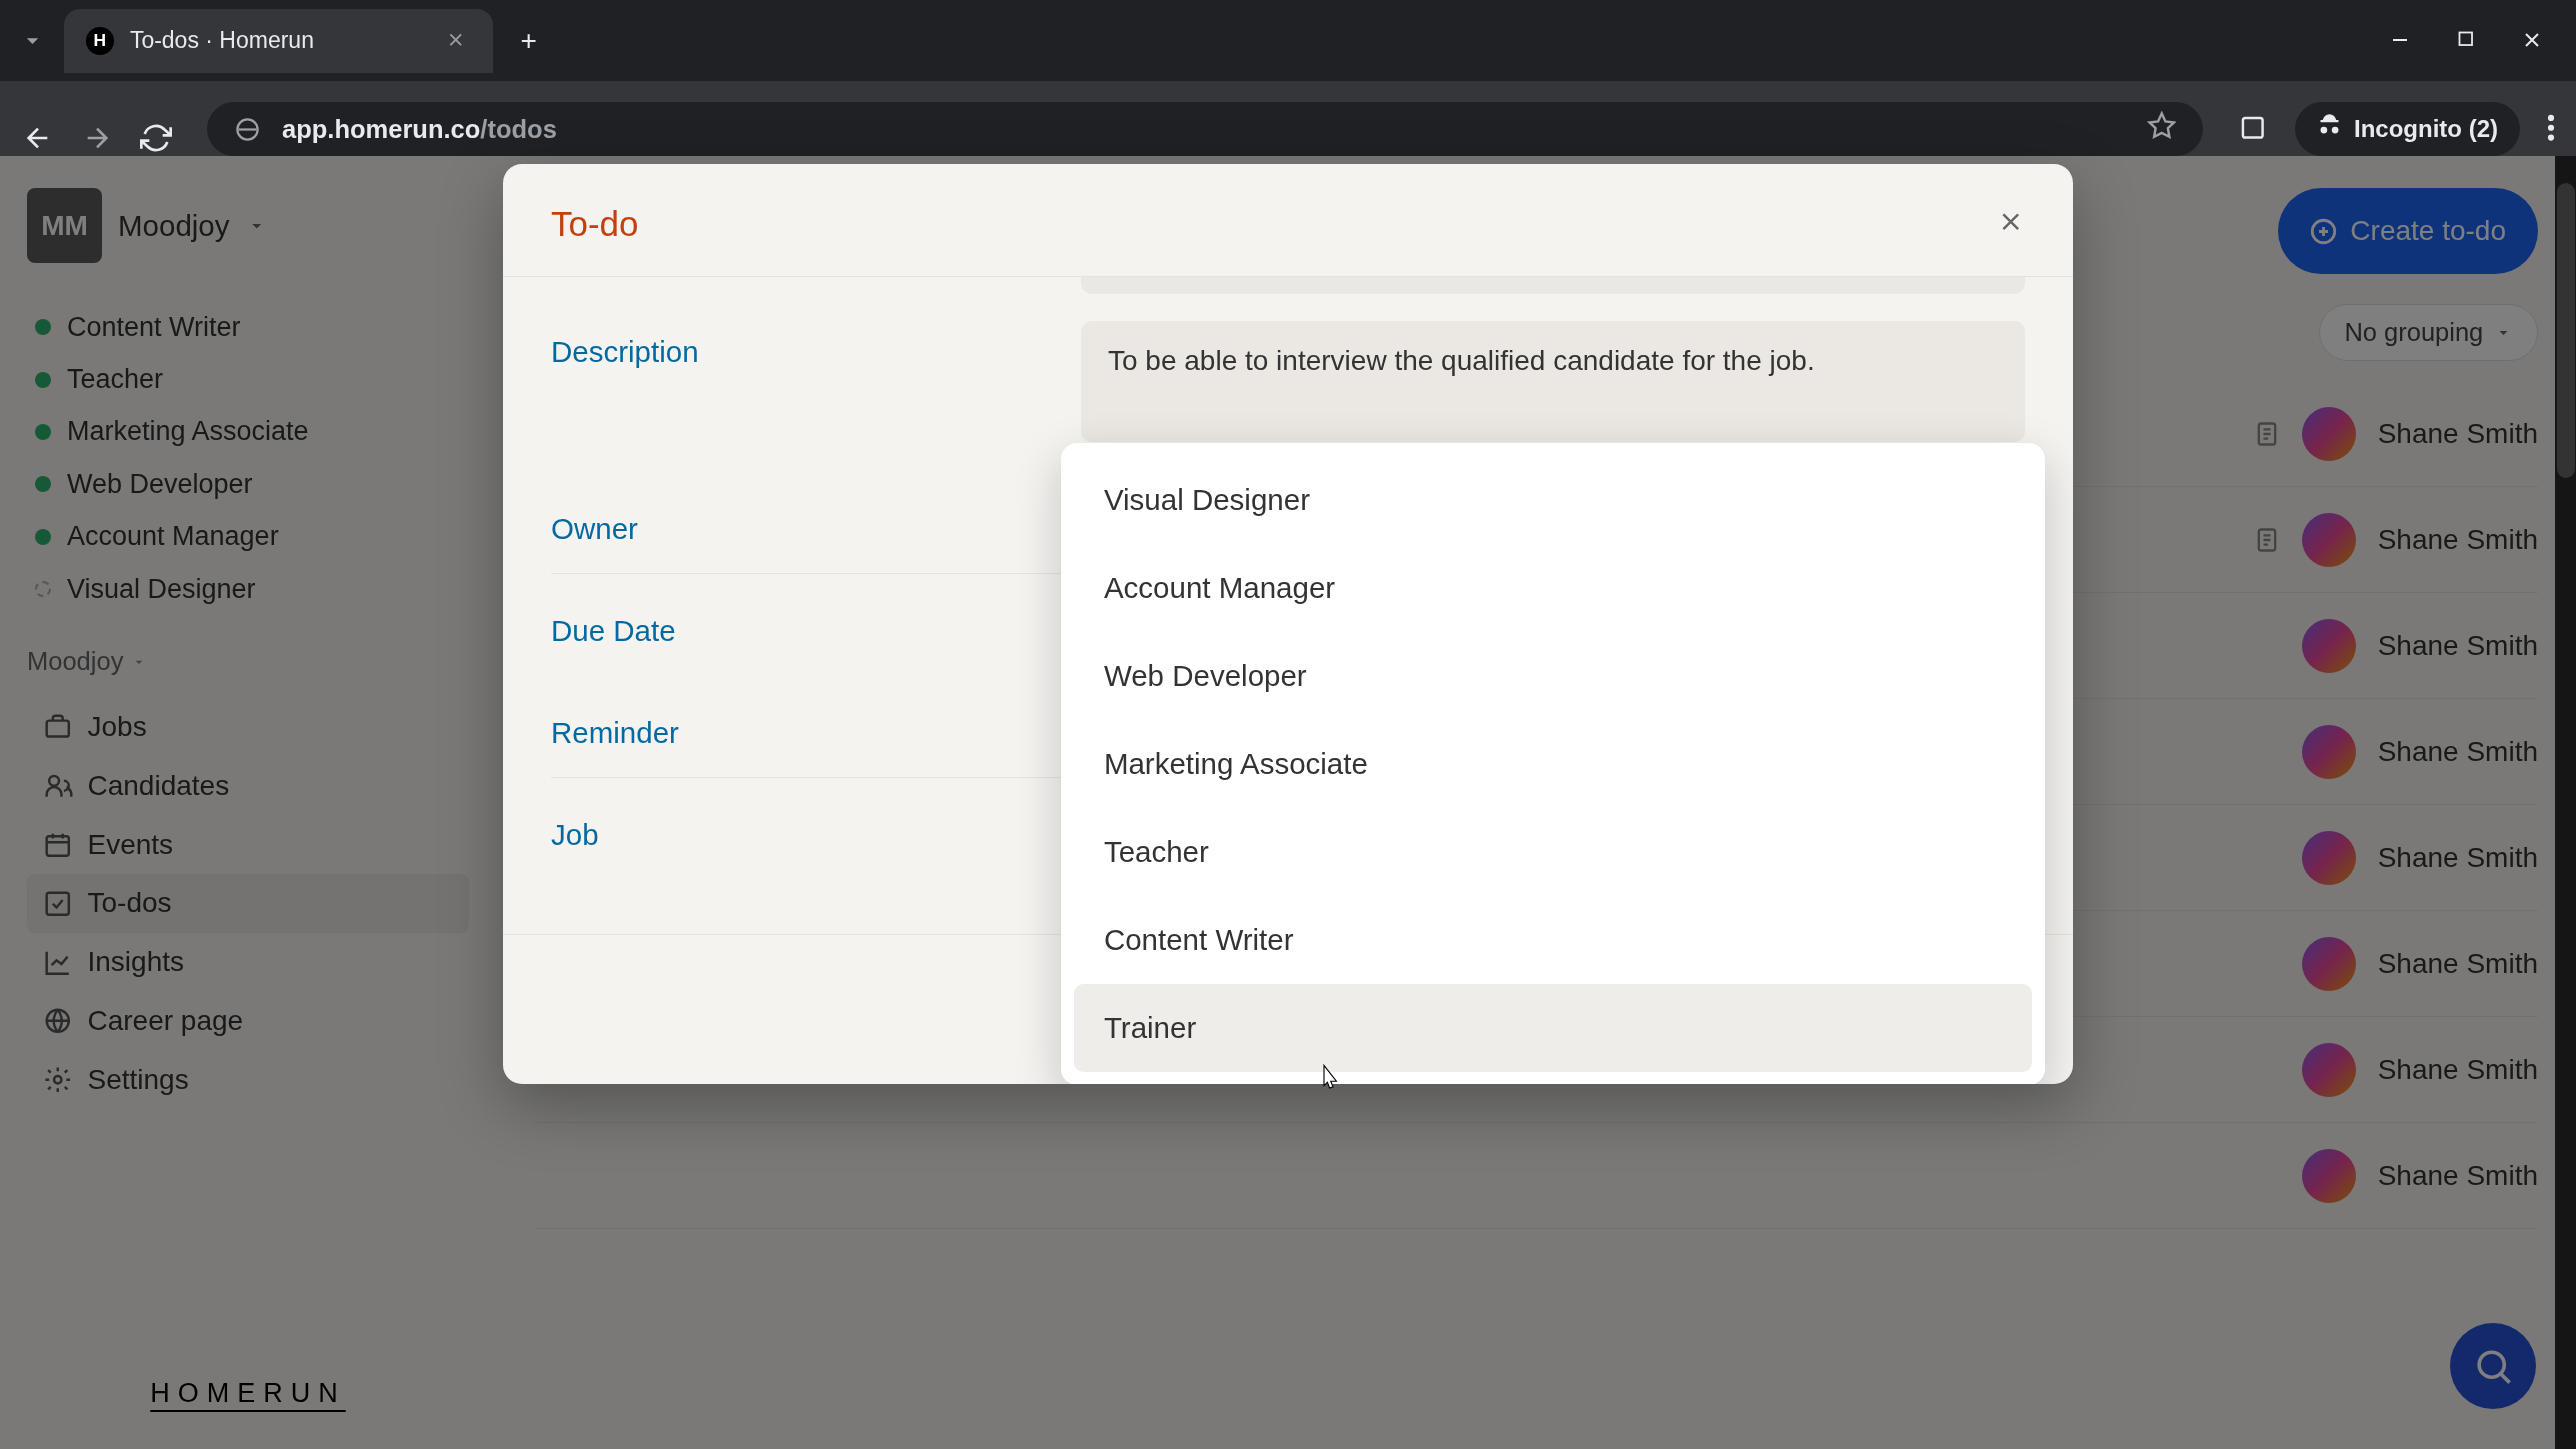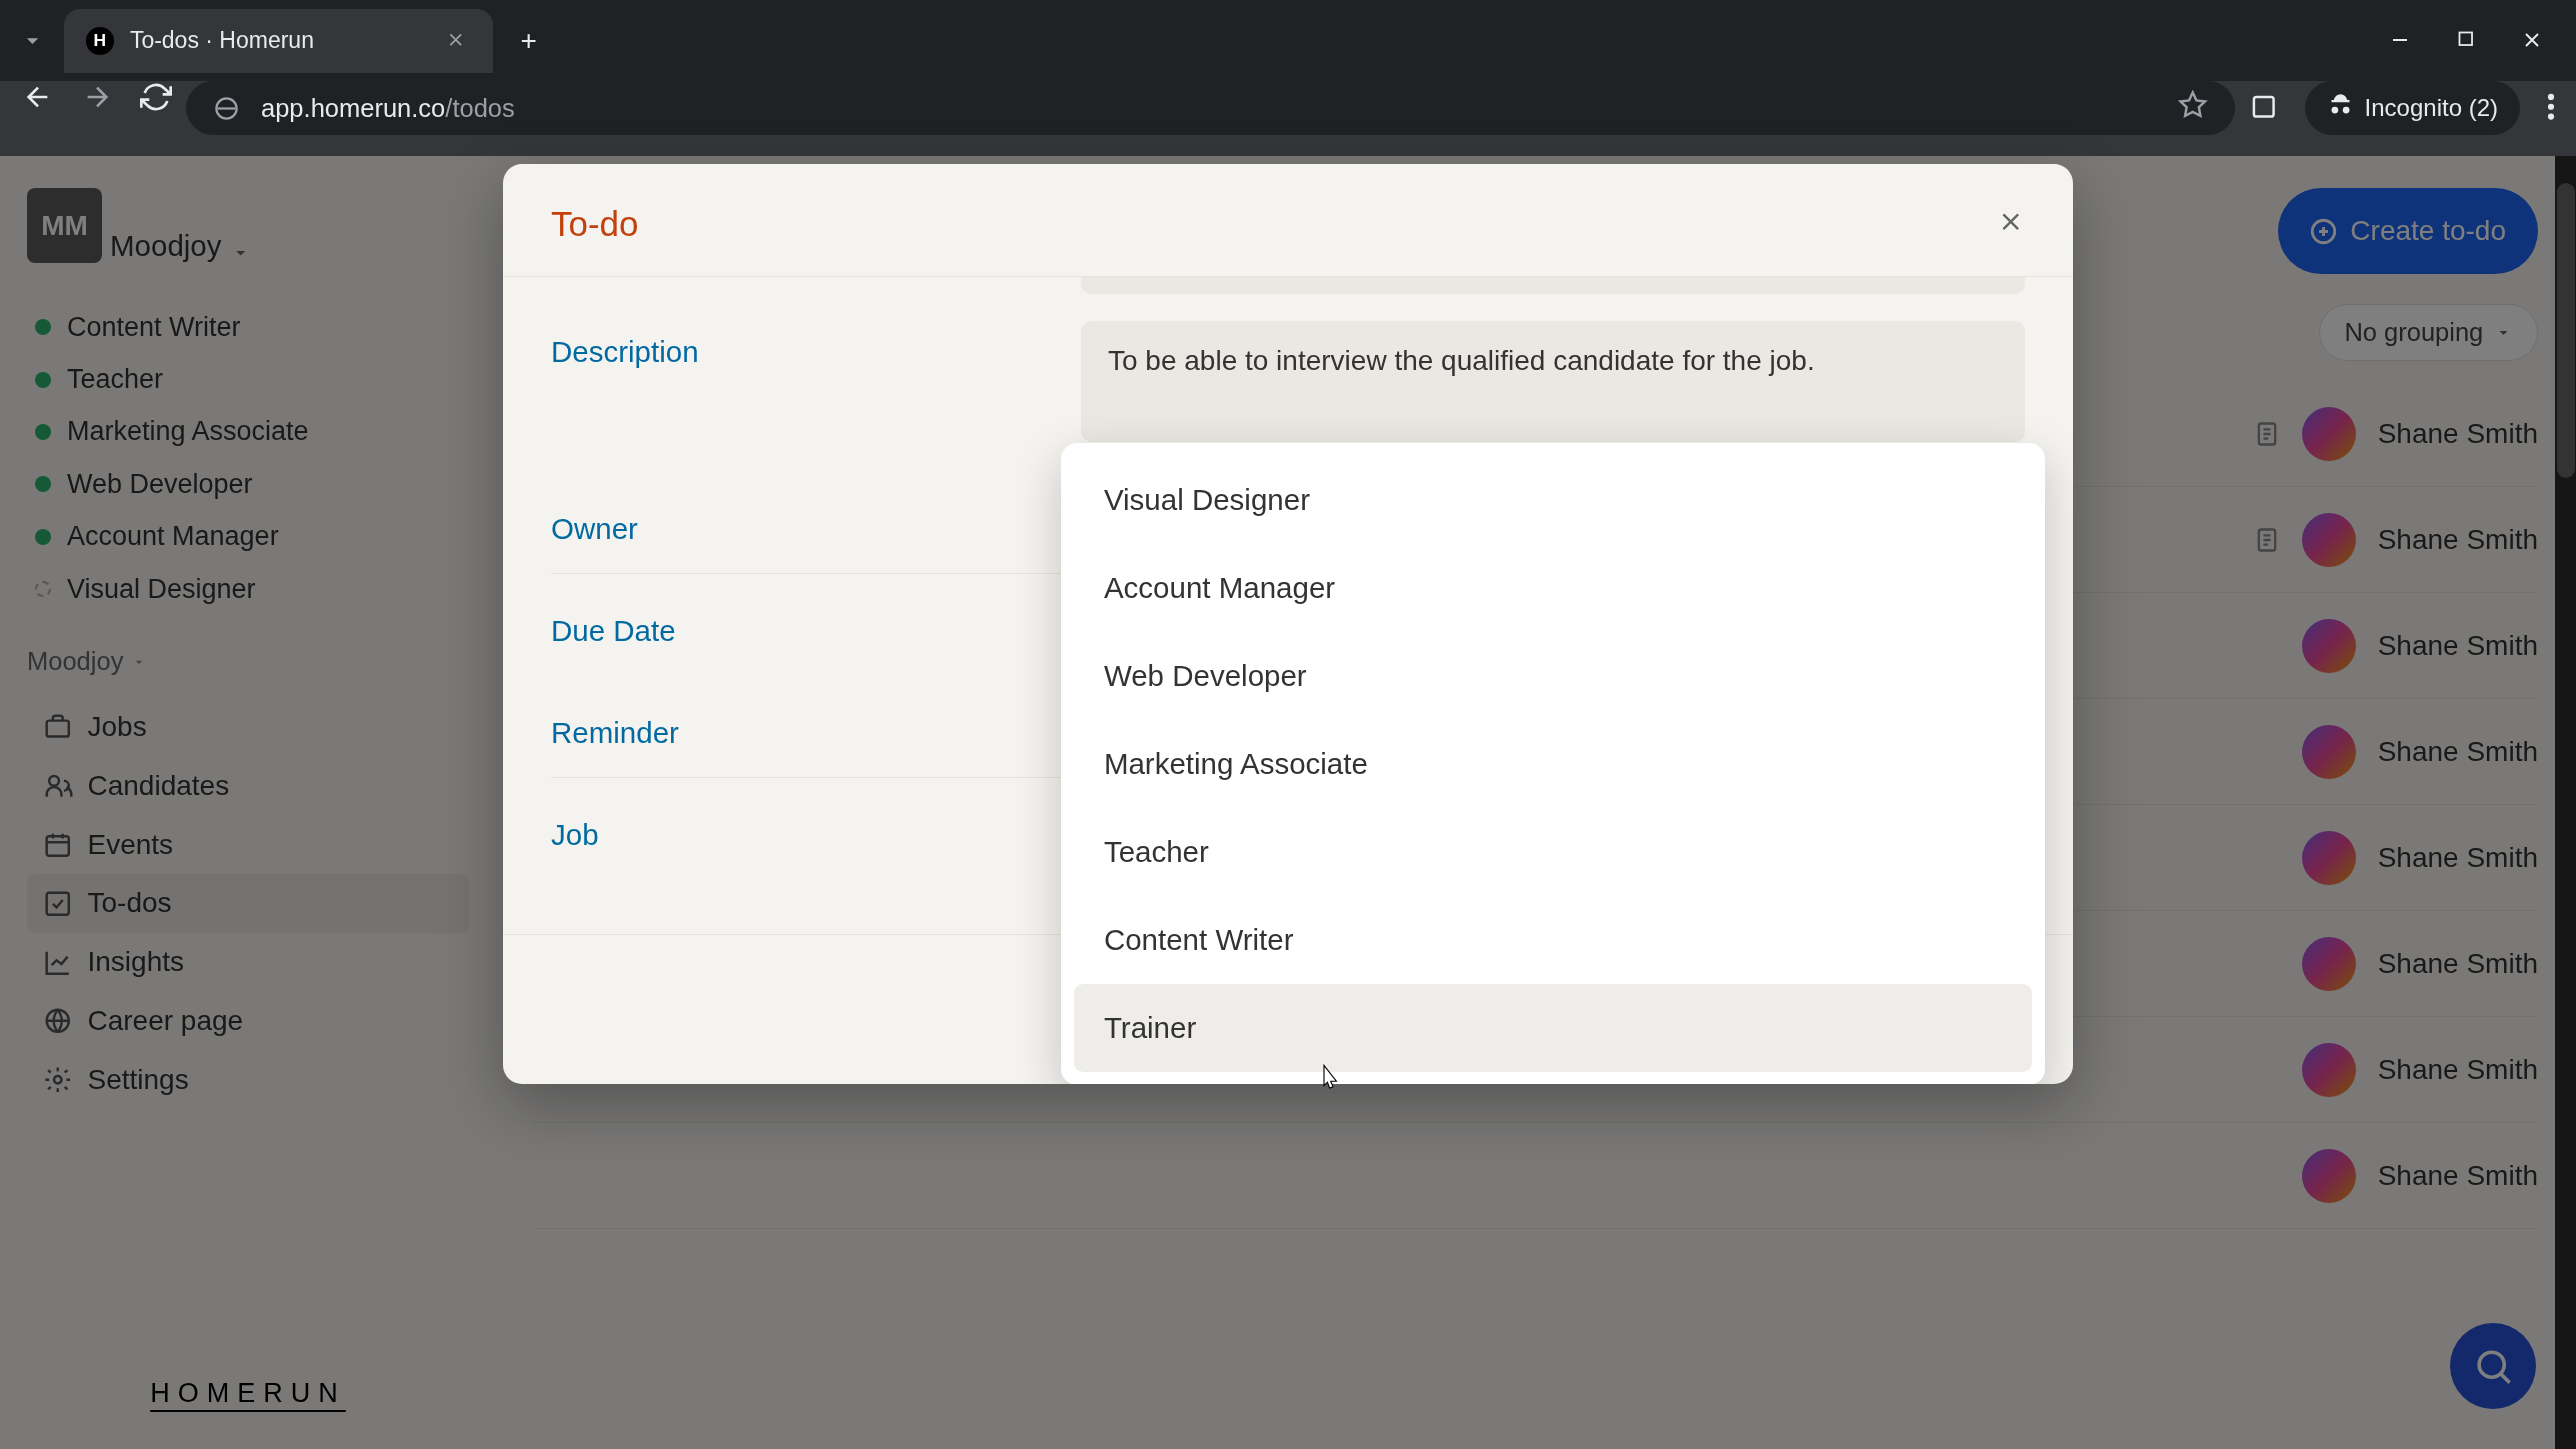--- a/index.html
+++ b/index.html
@@ -9,37 +9,37 @@
   .browser-chrome { background: #202124; color: #e8eaed; }
   .tab-bar { display: flex; align-items: center; height: 81px; padding: 0 10.7px; }
   .tab-dropdown { width: 43px; height: 43px; display: flex; align-items: center; justify-content: center; color: #9aa0a6; }
   .tab { display: flex; align-items: center; background: #35363a; border-radius: 16px 16px 0 0; padding: 0 27px 0 21.5px; height: 64px; margin-left: 10.7px; gap: 16px; min-width: 429px; }
   .tab-favicon { width: 28px; height: 28px; background: #000; border-radius: 50%; display: flex; align-items: center; justify-content: center; color: #fff; font-size: 17.4px; font-weight: bold; }
   .tab-title { color: #e8eaed; font-size: 23px; }
   .tab-close { color: #9aa0a6; margin-left: auto; }
   .new-tab { color: #e8eaed; margin-left: 27px; font-size: 28px; }
   .window-controls { margin-left: auto; display: flex; gap: 43px; color: #e8eaed; padding-right: 21.5px; }
   
-  .address-bar { display: flex; align-items: flex-start; height: 75px; padding: 0 21.5px; background: #35363a; gap: 14px; }
+  .address-bar { display: flex; align-items: flex-end; height: 75px; padding: 0 21.5px; background: #35363a; gap: 35px; font-weight: bold; }
   .nav-arrows { display: flex; gap: 27px; color: #9aa0a6; }
   .nav-arrows svg { width: 32px; height: 32px; }
   .url-bar { flex: 1; background: #202124; border-radius: 38px; height: 54px; display: flex; align-items: center; padding: 0 27px; gap: 21.5px; color: #c8c8c8; font-size: 25.5px; }
   .url-bar .site-icon { width: 27px; height: 27px; color: #9aa0a6; }
   .url-domain { color: #e8eaed; }
   .url-path { color: #9aa0a6; }
   .star-icon { margin-left: auto; color: #9aa0a6; }
   .browser-actions { display: flex; align-items: center; gap: 27px; color: #e8eaed; }
   .incognito-badge { display: flex; align-items: center; gap: 10.7px; background: #202124; padding: 10.7px 21.5px; border-radius: 32px; font-size: 24px; }
   
   
   .app { position: relative; height: calc(1449px - 156px); background: #f5f3f0; display: flex; }
   .overlay { position: absolute; inset: 0; background: rgba(0,0,0,0.5); z-index: 5; }
   
   .sidebar { width: 496px; padding: 32px 27px; background: #f5f3f0; position: relative; z-index: 1; }
-  .workspace-btn { display: flex; align-items: flex-end; gap: 8px; margin-bottom: 38px; }
+  .workspace-btn { display: flex; align-items: center; gap: 16px; margin-bottom: 38px; }
   .workspace-avatar { width: 75px; height: 75px; background: #5a5a5a; color: #fff; border-radius: 8px; display: flex; align-items: center; justify-content: center; font-size: 28px; font-weight: 600; }
   .workspace-name { font-size: 29.5px; font-weight: 500; color: #333; }
   .job-list { list-style: none; margin-bottom: 32px; }
   .job-list li { display: flex; align-items: center; gap: 16px; padding: 10.7px 8px; font-size: 27px; color: #333; }
   .dot { width: 16px; height: 16px; border-radius: 50%; background: #2db36f; flex-shrink: 0; }
   .dot.draft { background: transparent; border: 2px dashed #aaa; }
   .team-label { display: flex; align-items: center; gap: 8px; font-size: 25.5px; color: #666; margin-bottom: 21.5px; }
   .nav-list { list-style: none; }
   .nav-list li { display: flex; align-items: center; gap: 15px; padding: 13.4px 16px; font-size: 28px; color: #333; border-radius: 8px; }
   .nav-list li.active { background: #e8e6e2; }

